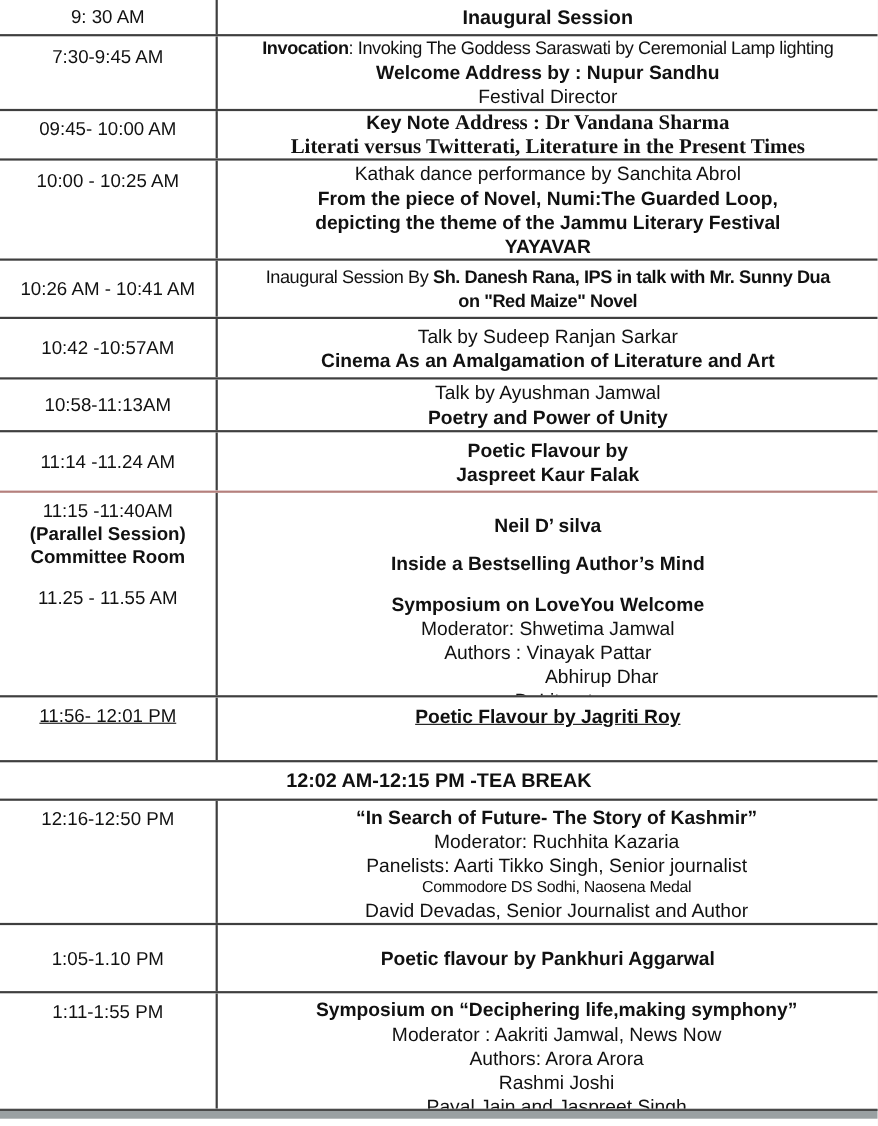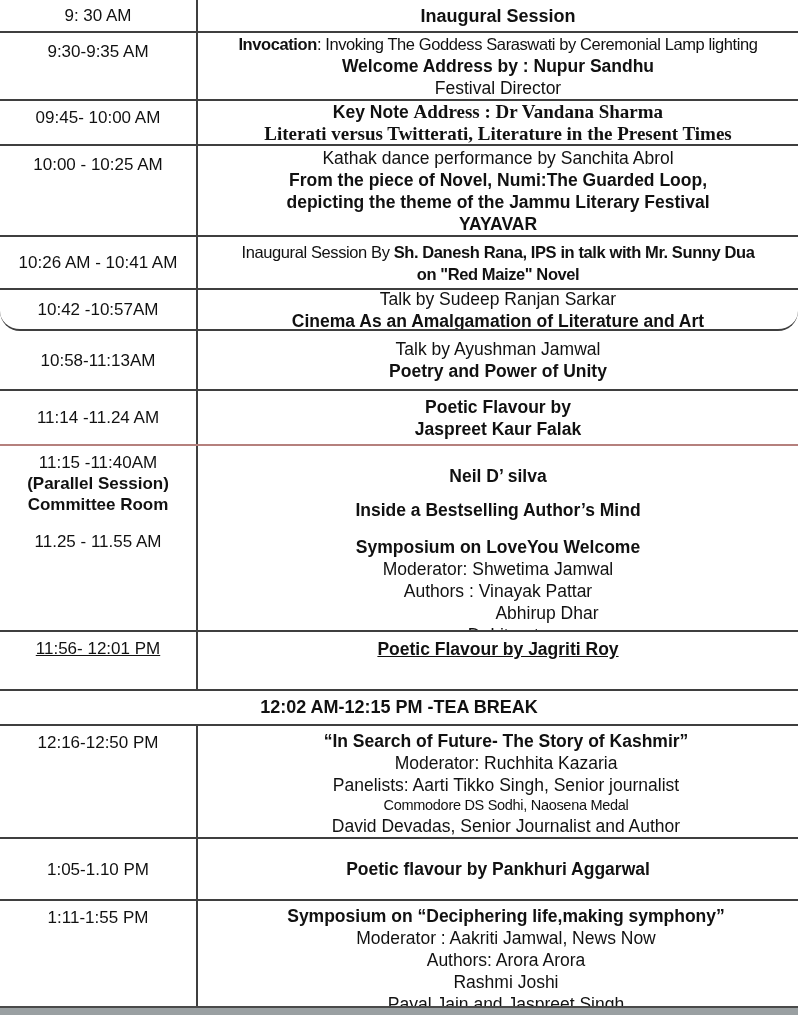--- a/index.html
+++ b/index.html
@@ -38,21 +38,21 @@
   .cond{font-size:16.5px;letter-spacing:-0.4px;}
   .small{font-size:14.5px;letter-spacing:-0.3px;line-height:19px;}
   .vtop{justify-content:flex-start;}
   .pt6{padding-top:6px;} .pt8{padding-top:8px;} .pt4{padding-top:4px;padding-left:16px;} .pt12{padding-top:19px;}
   .mt16{margin-top:16px;} .mt12{margin-top:12px;} .mt15{margin-top:15px;}
   .shift25{transform:translateX(25px);margin-left:48px;}
   .shift18{transform:translateX(18px);}
   .title{font-weight:bold;font-size:18px;}
   
   .r0{height:33px;} .r1{height:68px;} .r2{height:45px;} .r3{height:91px;}
-  .r4{height:53px;} .r5{height:41px;border-radius:20px;} .r6{height:60px;} .r7{height:55px;}
+  .r4{height:53px;} .r5{height:55px;} .r6{height:48px;} .r7{height:55px;}
   .r8{height:186px;} .r9{height:59px;text-decoration:underline;} .r10{height:35px;} .r11{height:113px;}
   .r12{height:62px;} .r13{height:105px;}
   .bottom-bar{
     height:9px;flex:0 0 9px;background:var(--bar);
     border-top:2px solid #4a4a4a;
   }
 </style>
 </head>
 <body>
 
@@ -62,21 +62,21 @@
     <div class="tcell">
       <span>9: 30 AM</span>
     </div>
     <div class="ccell">
       <span class="title">Inaugural Session</span>
     </div>
   </div>
 
   <div class="row r1">
     <div class="tcell vtop pt8">
-      <span>9:30-9:35 AM</span>
+      <span>7:30-9:45 AM</span>
     </div>
     <div class="ccell">
       <div class="cond"><span class="b">Invocation</span><span>: Invoking The Goddess Saraswati by Ceremonial Lamp lighting</span></div>
       <div class="b">Welcome Address by : Nupur Sandhu</div>
       <div>Festival Director</div>
     </div>
   </div>
 
   <div class="row r2">
     <div class="tcell vtop pt6">

